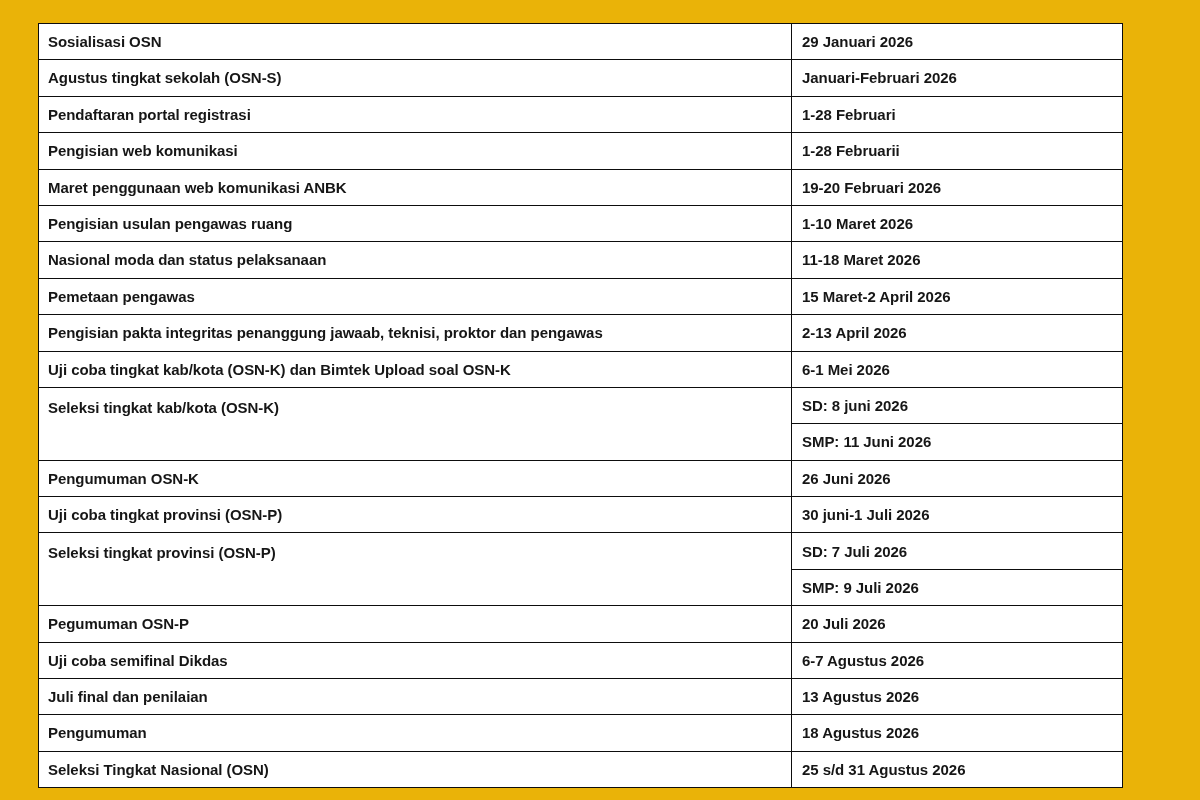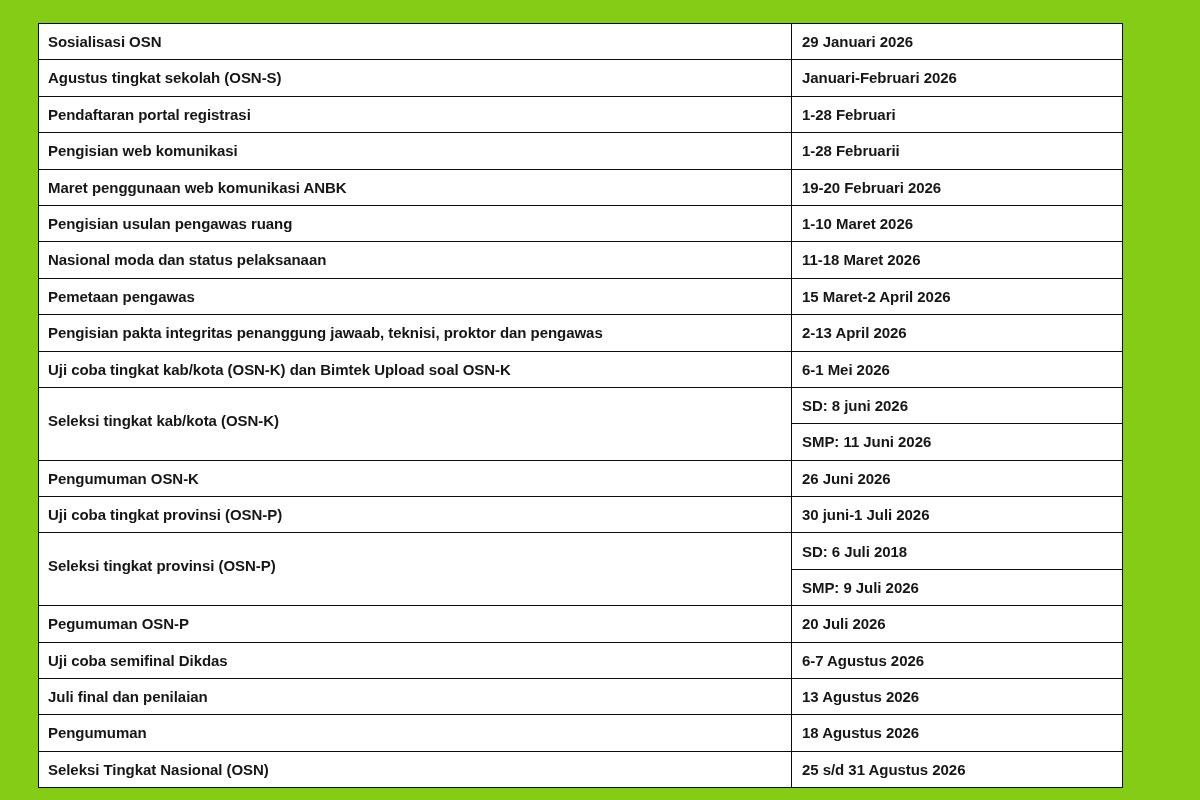--- a/index.html
+++ b/index.html
@@ -12,21 +12,21 @@
     width: 1200px;
     height: 800px;
     font-family: "Liberation Sans", sans-serif;
     -webkit-font-smoothing: antialiased;
   }
 
   .sheet {
     position: relative;
     width: 1200px;
     height: 800px;
-    background: #84cc16;
+    background: #eab308;
   }
 
   
   .schedule-table {
     position: absolute;
     left: 38px;
     top: 23px;
     width: 1084px;
     border-collapse: collapse;
     table-layout: fixed;
@@ -54,21 +54,21 @@
     padding-left: 9px;
   }
 
   .schedule-table td.date-cell {
     padding-left: 10px;
   }
 
   
   .schedule-table td.merged-activity {
     vertical-align: top;
-    padding-top: 24px;
+    padding-top: 11px;
     margin-top: 8px;
   }
 </style>
 </head>
 <body>
 
 <div class="sheet">
   <table class="schedule-table">
     <colgroup>
       <col class="activity-col">
@@ -125,21 +125,21 @@
         <tr>
           <td class="activity-cell">Pengumuman OSN-K</td>
           <td class="date-cell">26 Juni 2026</td>
         </tr>
         <tr>
           <td class="activity-cell">Uji coba tingkat provinsi (OSN-P)</td>
           <td class="date-cell">30 juni-1 Juli 2026</td>
         </tr>
         <tr>
           <td class="activity-cell merged-activity" rowspan="2">Seleksi tingkat provinsi (OSN-P)</td>
-          <td class="date-cell">SD: 6 Juli 2018</td>
+          <td class="date-cell">SD: 7 Juli 2026</td>
         </tr>
         <tr>
           <td class="date-cell">SMP: 9 Juli 2026</td>
         </tr>
         <tr>
           <td class="activity-cell">Pegumuman OSN-P</td>
           <td class="date-cell">20 Juli 2026</td>
         </tr>
         <tr>
           <td class="activity-cell">Uji coba semifinal Dikdas</td>

